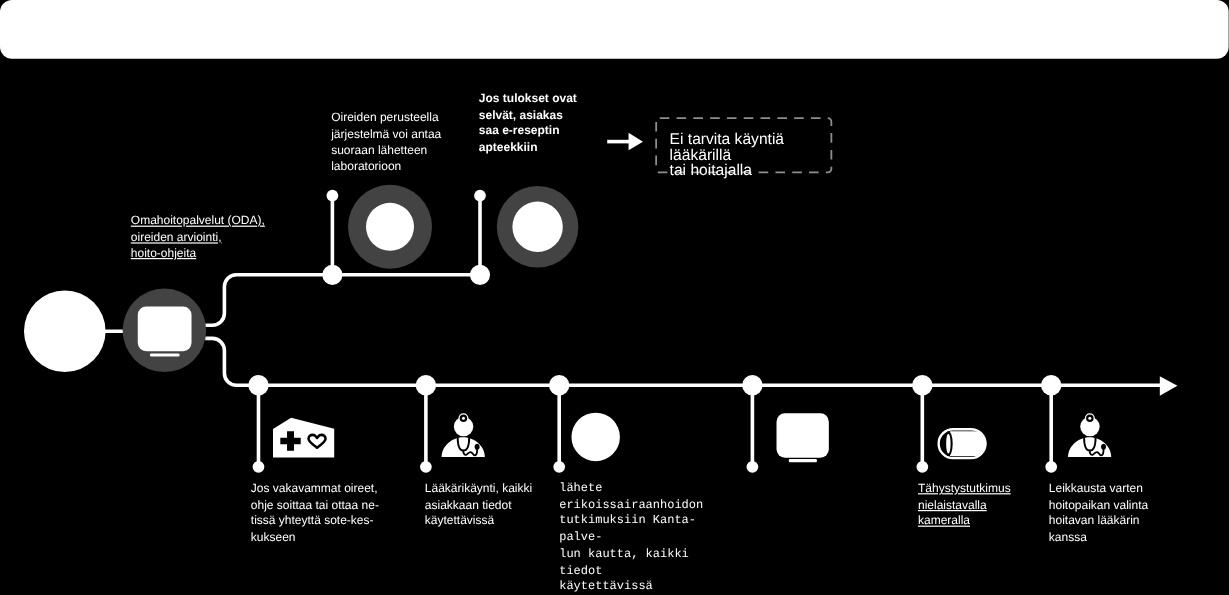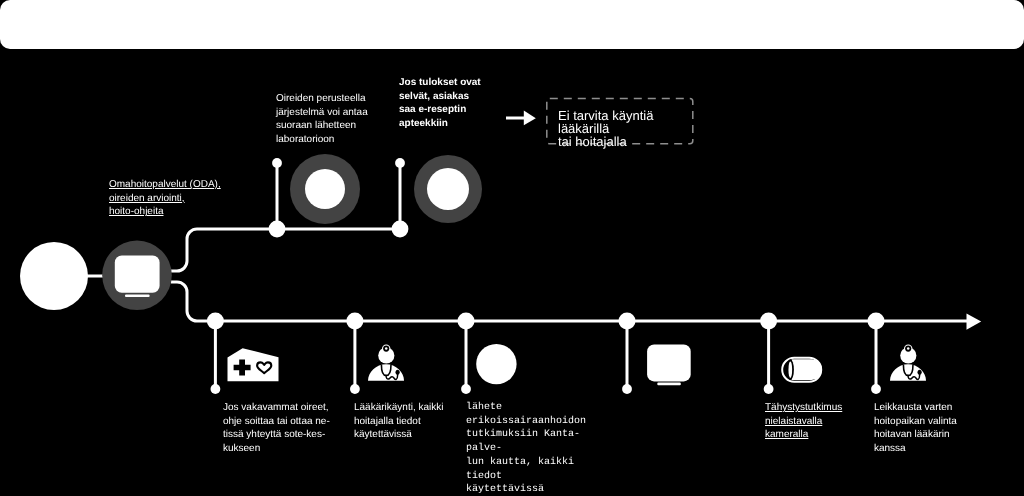--- a/index.html
+++ b/index.html
@@ -135,26 +135,26 @@
 järjestelmä voi antaa
 suoraan lähetteen
 laboratorioon</div>
   <div class="lbl" style="left:399px;top:76px;width:110px;font-weight:bold;">Jos tulokset ovat
 selvät, asiakas
 saa e-reseptin
 apteekkiin</div>
   <div class="lbl" style="left:558px;top:109px;width:136px;font-size:13px;line-height:13.2px;">Ei tarvita käyntiä lääkärillä
 tai hoitajalla</div>
 
-  <div class="lbl" style="left:223px;top:401px;width:145px;">Jos vakavammat oireet,
+  <div class="lbl" style="left:209px;top:401px;width:145px;">Jos vakavammat oireet,
 ohje soittaa tai ottaa ne-
 tissä yhteyttä sote-kes-
 kukseen</div>
   <div class="lbl" style="left:354px;top:401px;width:115px;">Lääkärikäynti, kaikki
-hoitajalla tiedot
+asiakkaan tiedot
 käytettävissä</div>
   <div class="lbl" style="left:466px;top:401px;width:150px;font-family:Liberation Mono, monospace;">lähete erikoissairaanhoidon
 tutkimuksiin Kanta-palve-
 lun kautta, kaikki tiedot
 käytettävissä erikoissairaan-
 hoidossa, asiakas voi seu-
 rata lähetteen etenemistä
 omakanta.fin kautta</div>
   <div class="lbl" style="left:765px;top:401px;width:110px;text-decoration:underline;">Tähystystutkimus
 nielaistavalla

